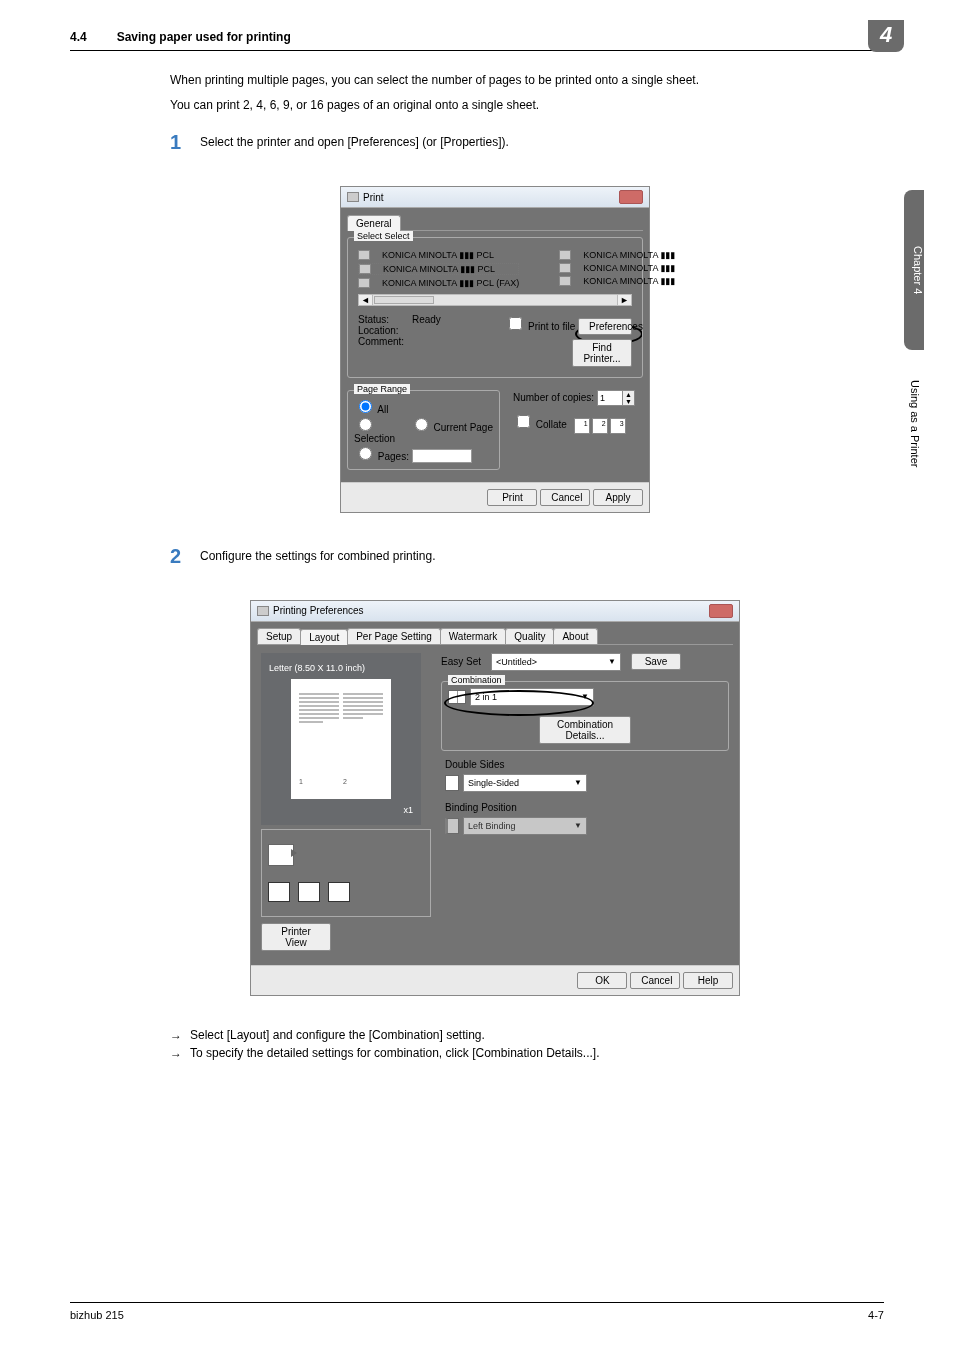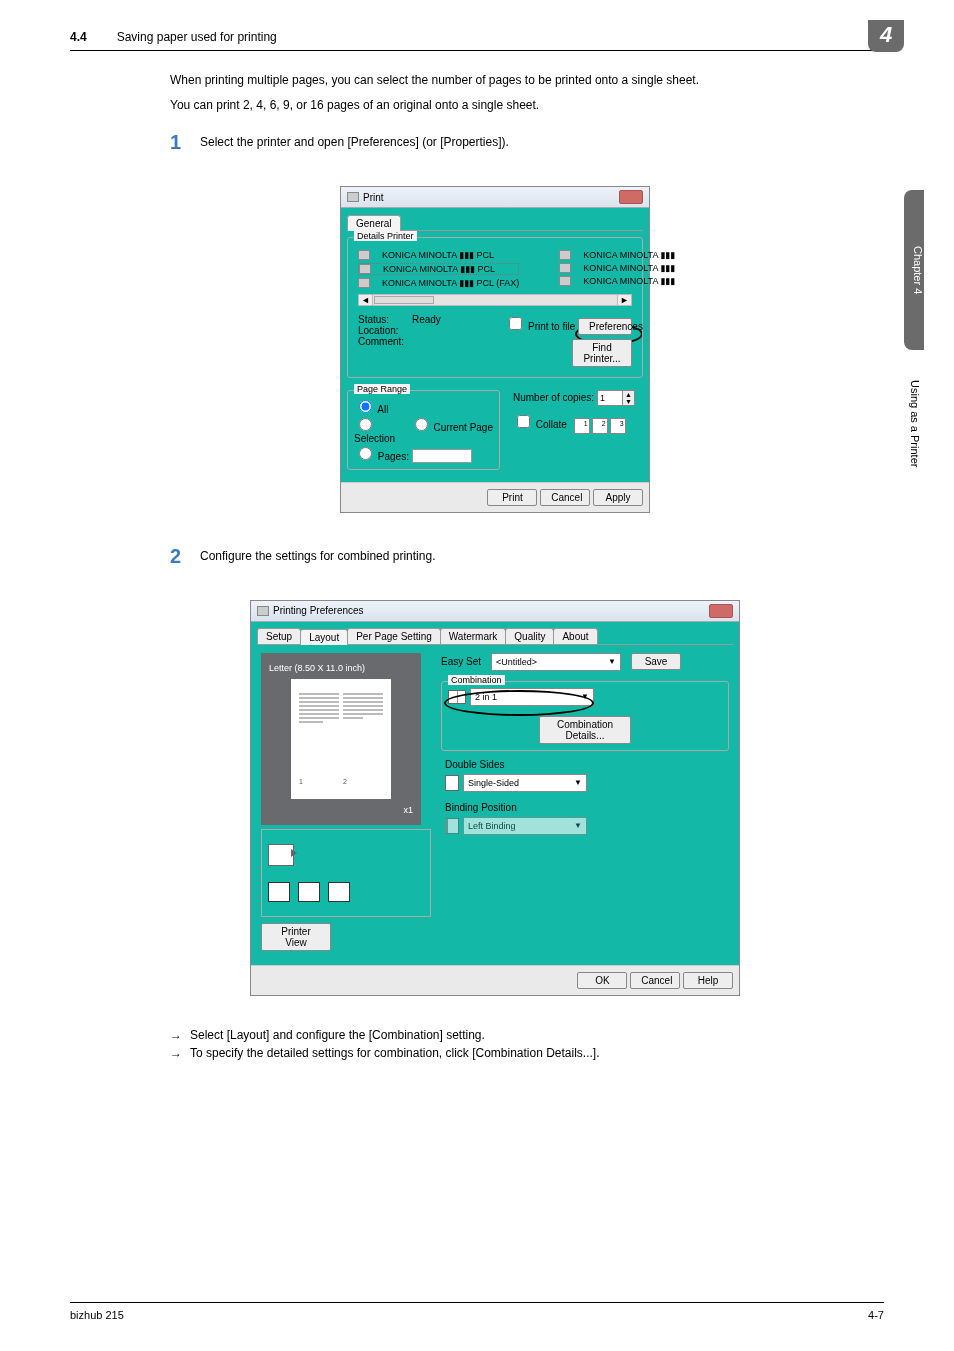--- a/index.html
+++ b/index.html
@@ -19,21 +19,21 @@
     height: 100%;
   }
   .header {
     display: flex;
     align-items: center;
     padding-bottom: 6px;
     margin-bottom: 20px;
     border-bottom: 1px solid #000;
   }
   .header .num { color: #000; font-weight: bold; font-size: 12px; margin-right: 30px; }
-  .header .title { font-weight: normal; font-size: 12px; flex: 1; }
+  .header .title { font-weight: bold; font-size: 12px; flex: 1; }
   .chap-badge {
     position: absolute;
     right: 50px;
     top: 20px;
     width: 36px;
     height: 32px;
     background: #6b6b6b;
     color: #fff;
     font-weight: bold;
     font-style: italic;
@@ -69,21 +69,21 @@
   .content { margin-left: 100px; margin-right: 10px; }
   .h2 { font-size: 16px; font-weight: bold; margin: 30px 0 14px 0; }
   .para { line-height: 1.6; margin: 6px 0; }
   .step { display: flex; align-items: flex-start; margin: 16px 0; }
   .step-num { color: #3a7bbf; font-size: 20px; font-weight: bold; width: 30px; }
   .step-text { flex: 1; padding-top: 4px; }
   .arrow-row { display: flex; margin: 4px 0; }
   .arrow { width: 20px; flex-shrink: 0; font-weight: bold; }
   .dlg {
     border: 1px solid #888;
-    background: #14b8a6;
+    background: #737373;
     margin: 32px auto;
     position: relative;
     font-size: 10px;
   }
   .dlg .titlebar {
     background: linear-gradient(#eef3f9, #d9e3ee);
     border-bottom: 1px solid #aaa;
     padding: 3px 6px;
     display: flex;
     align-items: center;
@@ -167,21 +167,21 @@
       <div class="titlebar">
         <span class="mini-icon"></span>
         <span style="margin-left:4px;">Print</span>
         <span class="closebox"></span>
       </div>
       <div class="body">
         <div class="tab-row">
           <div class="tab active">General</div>
         </div>
         <div class="fieldset">
-          <span class="legend">Details Printer</span>
+          <span class="legend">Select Select</span>
           <div class="printerlist">
             <div class="col">
               <div class="pitem">
                   <span class="mini-icon"></span>
                   <span>KONICA MINOLTA ▮▮▮ PCL</span>
                 </div>
               <div class="pitem selrow">
                   <span class="mini-icon"></span>
                   <span>KONICA MINOLTA ▮▮▮ PCL</span>
                 </div>

